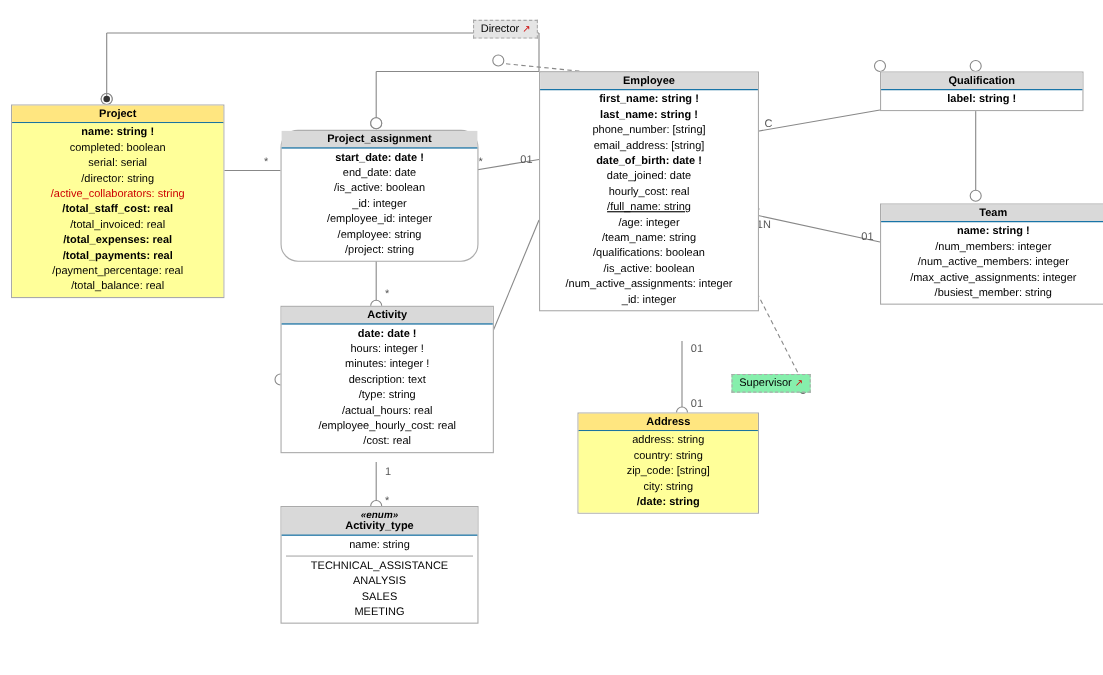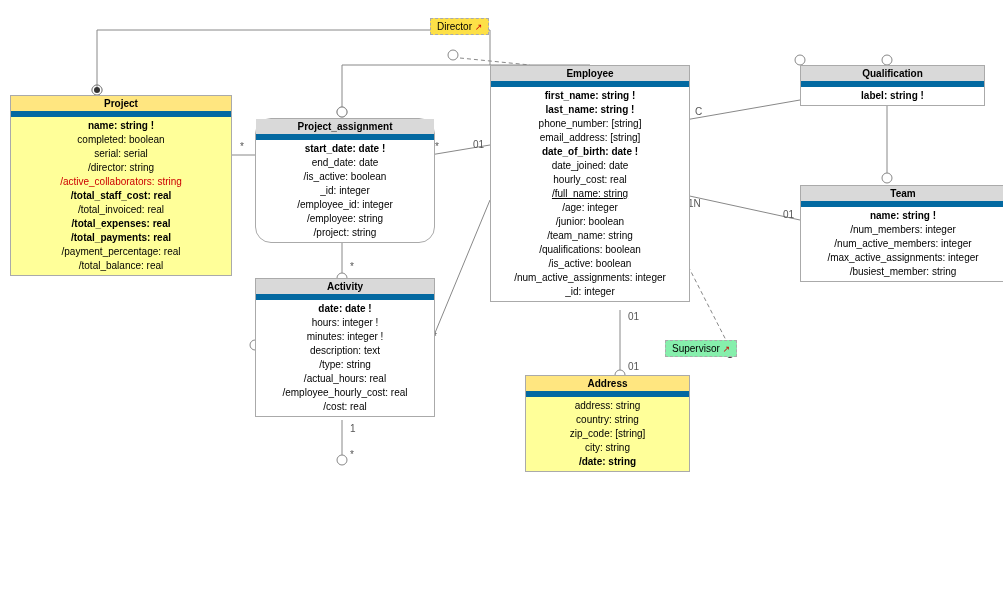--- a/index.html
+++ b/index.html
@@ -26,21 +26,21 @@
       pointer-events: none;
     }
     .uml-box {
       position: absolute;
       border: 1px solid #aaa;
       background: #fff;
       font-size: 10px;
     }
     .uml-box .uml-header {
       background: #d9d9d9;
-      border-bottom: 6px solid #0369a1;
+      border-bottom: 1px solid #0369a1;
       padding: 2px 4px;
       text-align: center;
       font-weight: bold;
       font-size: 10px;
     }
     .uml-box .uml-header.yellow {
       background: #ffe680;
     }
     .uml-box .uml-body {
       padding: 2px 4px;
@@ -130,31 +130,31 @@
 
     <circle cx="342" cy="112" r="5" fill="white" stroke="#888" stroke-width="1"></circle>
     <line x1="342" y1="107" x2="342" y2="65" stroke="#888" stroke-width="1"></line>
     <line x1="342" y1="65" x2="590" y2="65" stroke="#888" stroke-width="1"></line>
 
     <circle cx="887" cy="60" r="5" fill="white" stroke="#888" stroke-width="1"></circle>
     <circle cx="887" cy="178" r="5" fill="white" stroke="#888" stroke-width="1"></circle>
     <line x1="887" y1="65" x2="887" y2="173" stroke="#888" stroke-width="1"></line>
   </svg>
 
-  <div style="position:absolute; left:430px; top:18px; border:1px dashed #aaa; padding:2px 6px; font-size:10px; background:#fde047;">
+  <div style="position:absolute; left:430px; top:18px; border:1px dashed #aaa; padding:2px 6px; font-size:10px; background:#e5e5e5;">
     <span>Director</span>
     <span style="color:#cc0000; font-size:9px;">↗</span>
   </div>
 
   <div style="position:absolute; left:665px; top:340px; border:1px dashed #aaa; padding:2px 6px; font-size:10px; background:#86efac;">
     <span>Supervisor</span>
     <span style="color:#cc0000; font-size:9px;">↗</span>
   </div>
 
-  <div class="uml-box" style="left:10px; top:95px; width:222px;">
+  <div class="uml-box" style="left:10px; top:95px; width:194px;">
     <div class="uml-header yellow">Project</div>
     <div class="uml-body yellow">
       <div class="bold">name: string !</div>
       <div>completed: boolean</div>
       <div>serial: serial</div>
       <div>/director: string</div>
       <div style="color:#cc0000;">/active_collaborators: string</div>
       <div class="bold">/total_staff_cost: real</div>
       <div>/total_invoiced: real</div>
       <div class="bold">/total_expenses: real</div>
@@ -170,48 +170,61 @@
       <div class="bold">start_date: date !</div>
       <div>end_date: date</div>
       <div>/is_active: boolean</div>
       <div>_id: integer</div>
       <div>/employee_id: integer</div>
       <div>/employee: string</div>
       <div>/project: string</div>
     </div>
   </div>
 
-  <div class="uml-box" style="left:255px; top:278px; width:180px;">
+  <div class="uml-box" style="left:255px; top:278px; width:194px;">
     <div class="uml-header">Activity</div>
     <div class="uml-body">
       <div class="bold">date: date !</div>
       <div>hours: integer !</div>
       <div>minutes: integer !</div>
       <div>description: text</div>
       <div>/type: string</div>
       <div>/actual_hours: real</div>
       <div>/employee_hourly_cost: real</div>
       <div>/cost: real</div>
     </div>
   </div>
 
+  <div class="uml-box" style="left:255px; top:460px; width:180px;">
+    <div class="uml-header">
+      <div class="stereotype">«enum»</div>
+      <div>Activity_type</div>
+    </div>
+    <div class="uml-body">
+      <div>name: string</div>
+      <div class="divider"></div>
+      <div>TECHNICAL_ASSISTANCE</div>
+      <div>ANALYSIS</div>
+      <div>SALES</div>
+      <div>MEETING</div>
+    </div>
+  </div>
 
   <div class="uml-box" style="left:490px; top:65px; width:200px;">
     <div class="uml-header">Employee</div>
     <div class="uml-body">
       <div class="bold">first_name: string !</div>
       <div class="bold">last_name: string !</div>
       <div>phone_number: [string]</div>
       <div>email_address: [string]</div>
       <div class="bold">date_of_birth: date !</div>
       <div>date_joined: date</div>
       <div>hourly_cost: real</div>
       <div style="font-weight:normal; text-decoration:underline;">/full_name: string</div>
       <div>/age: integer</div>
-      <div>/junior: boolean</div>
       <div>/team_name: string</div>
       <div>/qualifications: boolean</div>
       <div>/is_active: boolean</div>
       <div>/num_active_assignments: integer</div>
       <div>_id: integer</div>
     </div>
   </div>
 
   <div class="uml-box" style="left:800px; top:65px; width:185px;">
     <div class="uml-header">Qualification</div>

